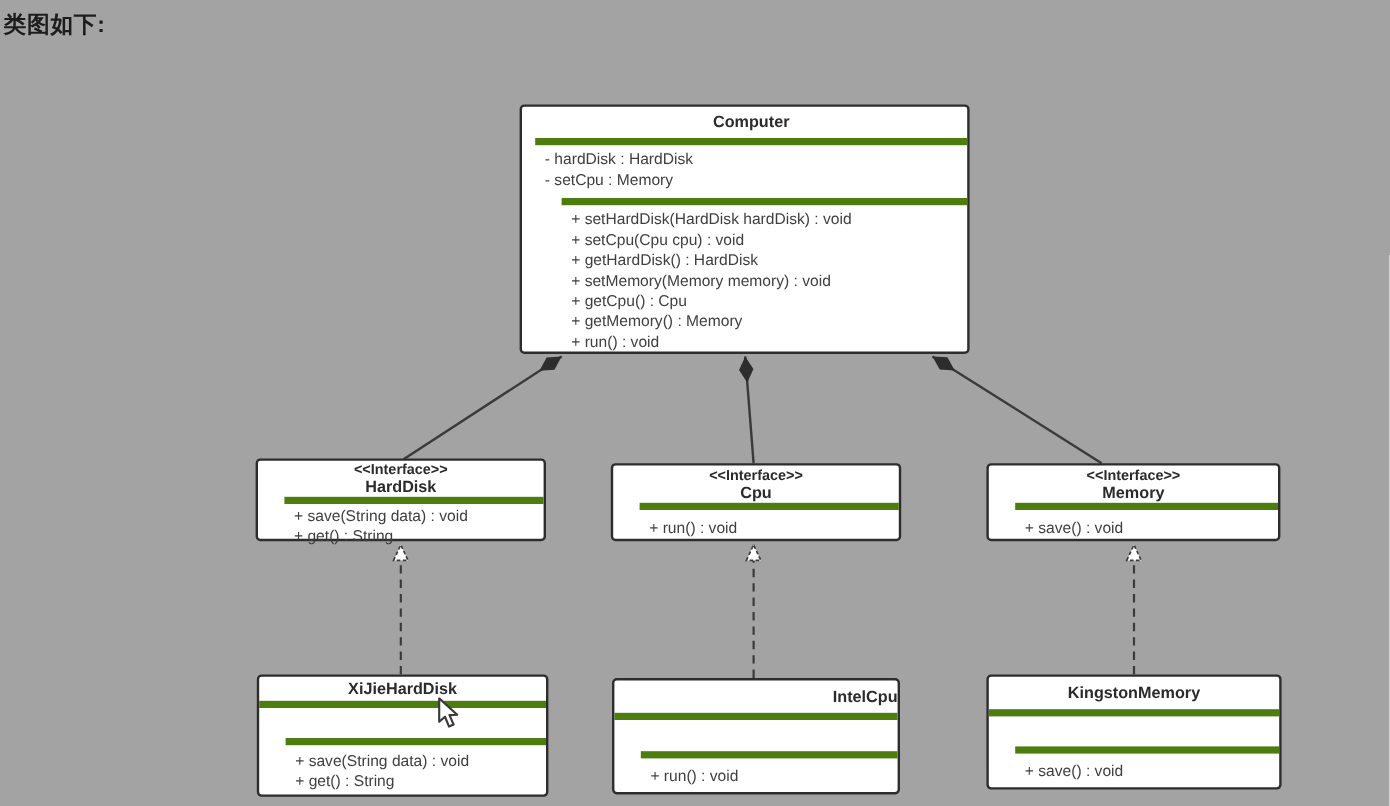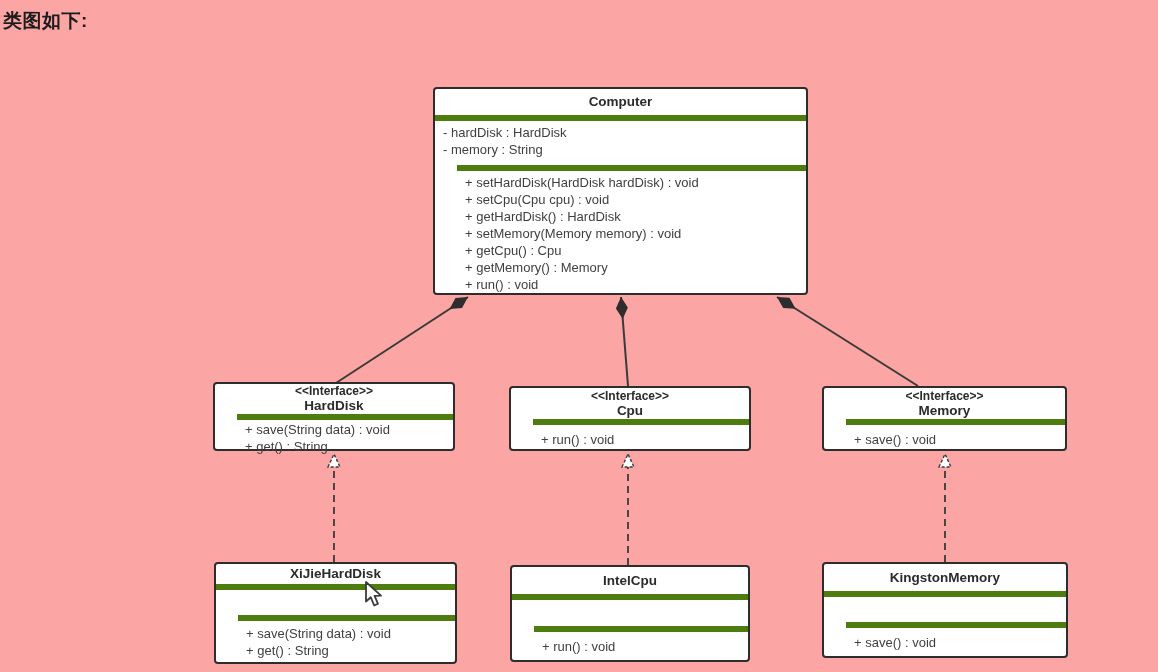--- a/index.html
+++ b/index.html
@@ -1,18 +1,18 @@
 <!DOCTYPE html>
 <html><head>
 <meta charset="utf-8">
 <style>
   * { margin:0; padding:0; box-sizing:border-box; }
   html,body { background:#ffffff; }
   body { font-family:"Liberation Sans", sans-serif; }
-  .page { position:relative; width:1158px; height:672px; background:#fca5a5; overflow:hidden; }
+  .page { position:relative; width:1158px; height:672px; background:#a3a3a3; overflow:hidden; }
   .page-title { position:absolute; left:3px; top:8px; font-size:19px; font-weight:bold; color:#1c1c1c; letter-spacing:0.5px; }
   .overlay { position:absolute; left:0; top:0; pointer-events:none; }
 
   .uml-box { position:absolute; background:#ffffff; border:2px solid #2d2d2d; border-radius:4px;
              display:flex; flex-direction:column; }
   .sec { border-top:6px solid #4d7c0f; }
   .sec.first { border-top:none; }
   .title-sec { display:flex; flex-direction:column; align-items:center; justify-content:center;
                font-weight:bold; color:#2b2b2b; }
   .cls-name { font-size:13.5px; line-height:16px; }
@@ -41,27 +41,27 @@
 
     <line x1="336" y1="383" x2="468" y2="297" stroke="#3a3a3a" stroke-width="2" marker-end="url(#diamond)"></line>
     <line x1="628" y1="386" x2="621" y2="297" stroke="#3a3a3a" stroke-width="2" marker-end="url(#diamond)"></line>
     <line x1="918" y1="386" x2="777" y2="297" stroke="#3a3a3a" stroke-width="2" marker-end="url(#diamond)"></line>
 
     <line x1="334" y1="562" x2="334" y2="454" stroke="#3a3a3a" stroke-width="1.8" stroke-dasharray="7,5" marker-end="url(#tri)"></line>
     <line x1="628" y1="565" x2="628" y2="454" stroke="#3a3a3a" stroke-width="1.8" stroke-dasharray="7,5" marker-end="url(#tri)"></line>
     <line x1="945" y1="562" x2="945" y2="454" stroke="#3a3a3a" stroke-width="1.8" stroke-dasharray="7,5" marker-end="url(#tri)"></line>
   </svg>
 
-  <div class="uml-box" style="left:433px; top:87px; width:375px; height:208px;">
+  <div class="uml-box" style="left:433px; top:87px; width:375px; height:208px;padding-left:11px;">
     <div class="sec first title-sec" style="height:27px;">
       <div class="cls-name">Computer</div>
     </div>
     <div class="sec body-sec" style="height:52px;">
       <div>- hardDisk : HardDisk</div>
-      <div>- memory : String</div>
+      <div>- setCpu : Memory</div>
     </div>
     <div class="sec body-sec grow">
       <div>+ setHardDisk(HardDisk hardDisk) : void</div>
       <div>+ setCpu(Cpu cpu) : void</div>
       <div>+ getHardDisk() : HardDisk</div>
       <div>+ setMemory(Memory memory) : void</div>
       <div>+ getCpu() : Cpu</div>
       <div>+ getMemory() : Memory</div>
       <div>+ run() : void</div>
     </div>
@@ -103,21 +103,21 @@
       <div class="cls-name">XiJieHardDisk</div>
     </div>
     <div class="sec body-sec" style="height:31px;"></div>
     <div class="sec body-sec grow" style="padding-top:4px;">
       <div>+ save(String data) : void</div>
       <div>+ get() : String</div>
     </div>
   </div>
 
   <div class="uml-box" style="left:510px; top:565px; width:240px; height:97px;">
-    <div class="sec first title-sec" style="height:27px;">
+    <div class="sec first title-sec" style="height:27px;align-items:flex-end;">
       <div class="cls-name">IntelCpu</div>
     </div>
     <div class="sec body-sec" style="height:32px;"></div>
     <div class="sec body-sec grow pad-top">
       <div>+ run() : void</div>
     </div>
   </div>
 
   <div class="uml-box" style="left:822px; top:562px; width:246px; height:96px;">
     <div class="sec first title-sec" style="height:27px;text-align:right;">

